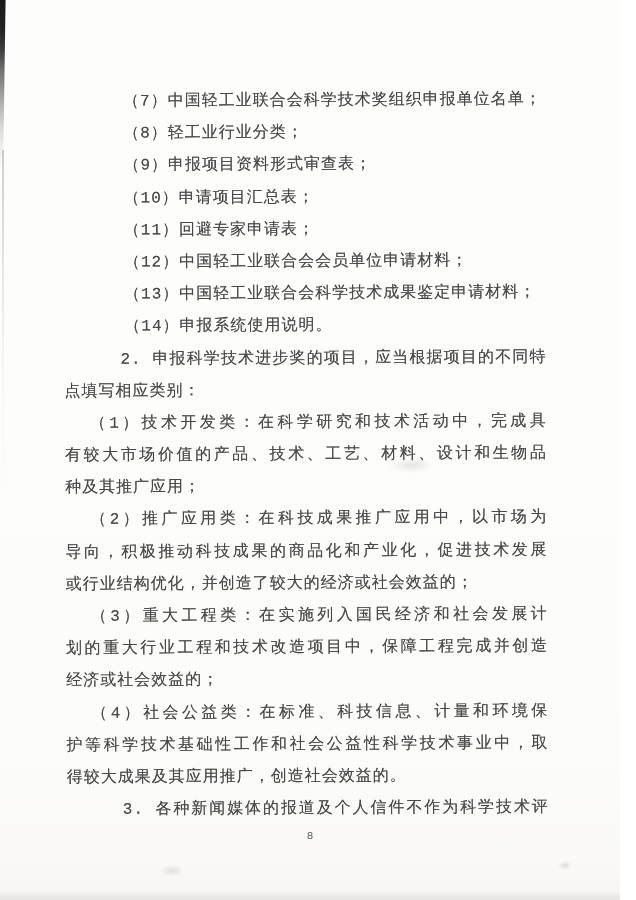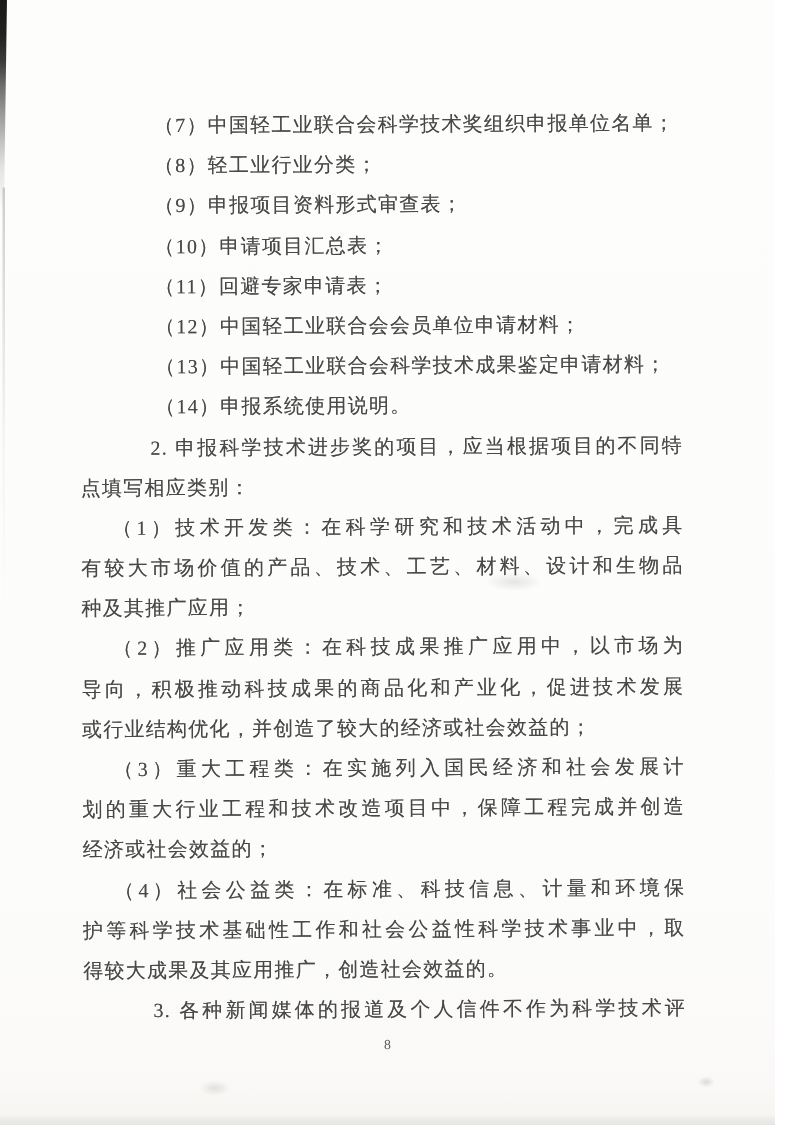--- a/index.html
+++ b/index.html
@@ -2,21 +2,21 @@
 <html><head>
 <meta charset="utf-8">
 <style>
   html, body { margin: 0; padding: 0; background: #ffffff; }
   .page {
     position: relative;
     width: 620px;
     height: 900px;
     background: linear-gradient(180deg, #fdfdfc 0%, #fcfcfa 80%, #faf9f7 96%, #f5f4f1 100%);
     overflow: hidden;
-    font-family: Liberation Serif, serif;
+    font-family: Liberation Mono, monospace;
   }
   
   .text-block {
     position: absolute;
     left: 63px;
     top: 86px;
     width: 482px;
     color: #484848;
     font-size: 16px;
     letter-spacing: 1px;

